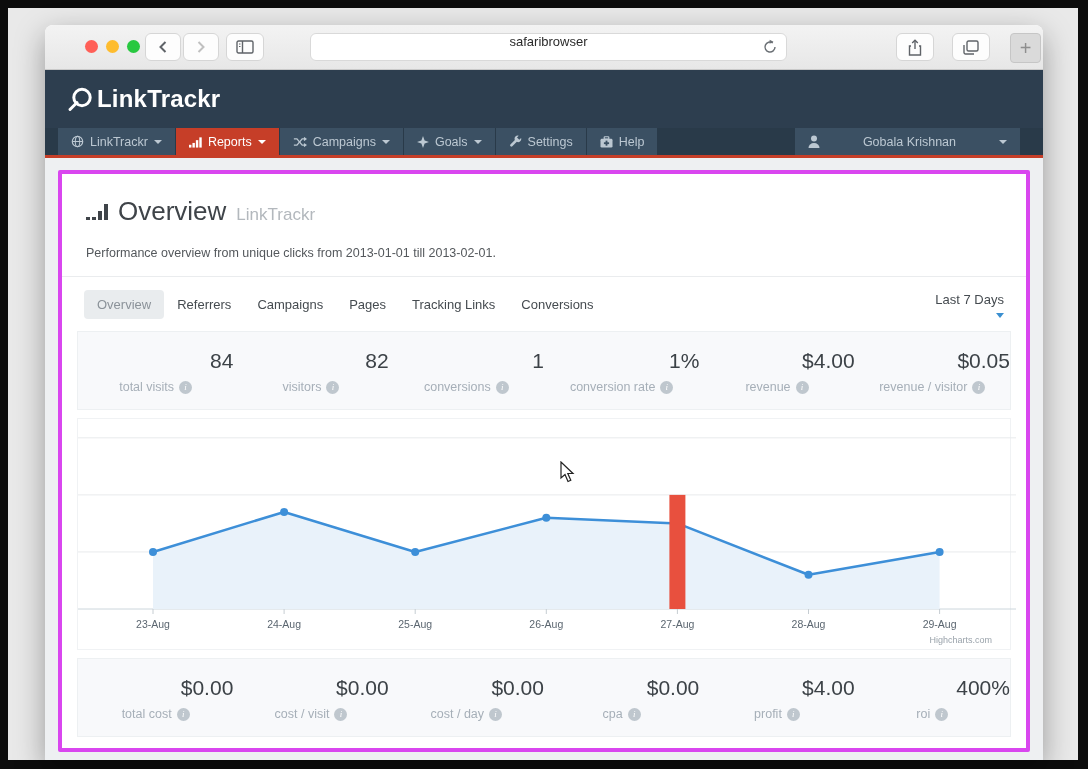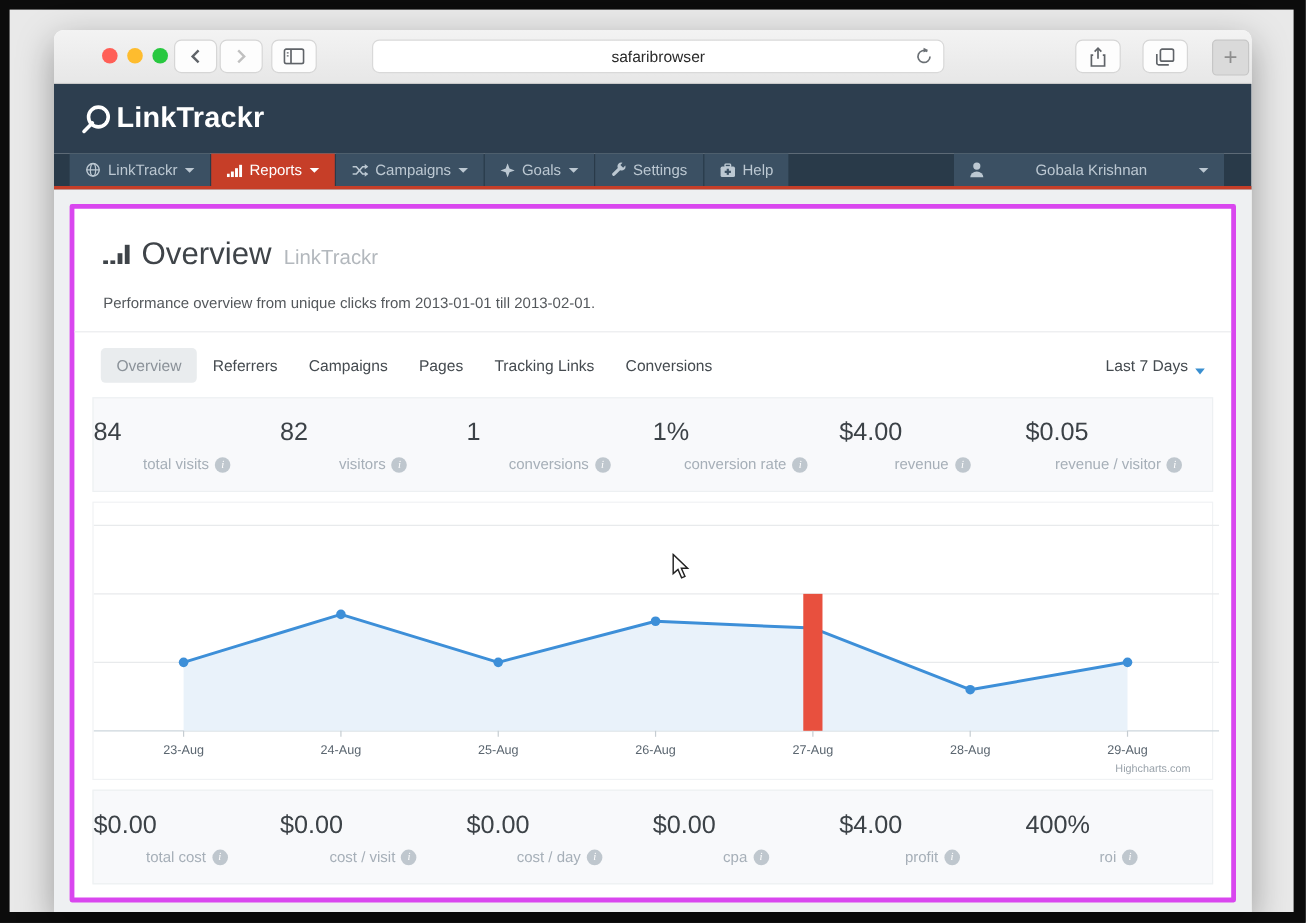--- a/index.html
+++ b/index.html
@@ -6,21 +6,21 @@
   html,body { width:1088px; height:769px; background:#0c0c0c; font-family:"Liberation Sans","DejaVu Sans",sans-serif; overflow:hidden; }
   .desktop { position:absolute; left:8px; top:8px; width:1070px; height:752px; background:#e9e9e9; }
   .window { position:absolute; left:37px; top:17px; width:998px; height:735px; border-radius:8px 8px 0 0; overflow:hidden; box-shadow:0 10px 30px rgba(0,0,0,.35); background:#fff; }
 
   
   .toolbar { position:relative; height:45px; background:linear-gradient(#f3f3f3,#e7e7e7); border-bottom:1px solid #c9c9c9; }
   .lights { position:absolute; left:40px; top:15px; display:flex; gap:8px; }
   .light { width:13px; height:13px; border-radius:50%; }
   .light.red { background:#ff5f57; } .light.yellow { background:#febc2e; } .light.green { background:#28c840; }
   .tb-btn { position:absolute; top:8px; height:28px; background:#fdfdfd; border:1px solid #d6d6d6; border-radius:6px; display:flex; align-items:center; justify-content:center; color:#5f6368; }
-  .url-field { position:absolute; left:265px; top:8px; width:477px; height:28px; background:#fff; border:1px solid #d9d9d9; border-radius:6px; display:flex; align-items:center; justify-content:center; font-size:13px; color:#2b2b2b; }
+  .url-field { position:absolute; left:265px; top:8px; width:477px; height:28px; background:#fff; border:1px solid #d9d9d9; border-radius:6px; display:flex; justify-content:center; font-size:13px; color:#2b2b2b; }
   .url-refresh { position:absolute; right:9px; top:5px; }
   .newtab { position:absolute; right:2px; top:8px; width:31px; height:30px; background:#dadada; border:1px solid #c6c6c6; border-radius:4px; display:flex; align-items:center; justify-content:center; color:#8e8e8e; font-size:20px; font-weight:300; }
 
   
   .app-header { height:58px; background:#2d3e4f; display:flex; align-items:center; padding-left:22px; }
   .logo { display:flex; align-items:center; gap:2px; color:#fff; font-size:24px; font-weight:bold; letter-spacing:.2px; }
   .navbar { height:30px; background:#293a49; display:flex; align-items:stretch; padding-left:13px; border-bottom:3px solid #c63e28; }
   .nav-item { display:flex; align-items:center; gap:6px; padding:0 13px; background:#3b5063; color:#bcc8d2; font-size:12.5px; margin-right:1px; cursor:pointer; }
   .nav-item.active { background:#c63e28; color:#fff; }
   .nav-item .caret { width:0; height:0; border-left:4px solid transparent; border-right:4px solid transparent; border-top:4px solid currentColor; margin-top:1px; }
@@ -34,25 +34,25 @@
   .title-row { display:flex; align-items:baseline; gap:10px; }
   .title-row h1 { font-size:26px; font-weight:400; color:#3f4449; display:inline; }
   .title-brand { font-size:17px; color:#b3b8bd; }
   .subtitle { margin-top:19px; font-size:12.5px; color:#54585c; }
   .signal { display:inline-flex; align-items:flex-end; gap:2px; height:16px; }
   .signal i { display:block; width:4px; background:#3f4449; }
 
   .tabs-row { display:flex; align-items:center; padding:13px 22px 12px; }
   .tab { font-size:13px; color:#454b50; padding:7px 13px; cursor:pointer; }
   .tab.active { background:#e9ecee; border-radius:4px; color:#8b9299; }
-  .range-select { margin-left:auto; font-size:13px; color:#454b50; display:flex; align-items:flex-end; gap:6px; cursor:pointer; }
+  .range-select { margin-left:auto; font-size:13px; color:#454b50; display:flex; align-items:flex-end; gap:6px; cursor:pointer;flex-direction:column; }
   .range-select .caret { width:0; height:0; border-left:4px solid transparent; border-right:4px solid transparent; border-top:5px solid #3a8fd0; }
 
   .stats-panel { margin:0 15px; background:#f8f9fb; border:1px solid #edf0f2; display:flex; padding:17px 0 15px; }
-  .stat { flex:1; text-align:left; }
+  .stat { flex:1; text-align:right; }
   .stat-value { font-size:21px; color:#3c4247; font-weight:500; }
   .stat-label { margin-top:7px; font-size:12.5px; color:#a6afb8; display:flex; justify-content:center; align-items:center; gap:5px; }
   .info { display:inline-flex; width:13px; height:13px; border-radius:50%; background:#bfc7ce; color:#fff; font-size:9px; font-style:italic; font-family:"Liberation Serif","DejaVu Serif",serif; align-items:center; justify-content:center; cursor:pointer; }
 
   .chart-panel { position:relative; margin:8px 15px; background:#fff; border:1px solid #f0f2f4; height:232px; }
   .chart-credit { position:absolute; right:18px; bottom:4px; font-size:9px; color:#9aa3ab; }
   .cursor-icon { position:absolute; left:482px; top:42px; }
   .stats-panel.bottom { margin-top:0; }
 </style>
 </head>

